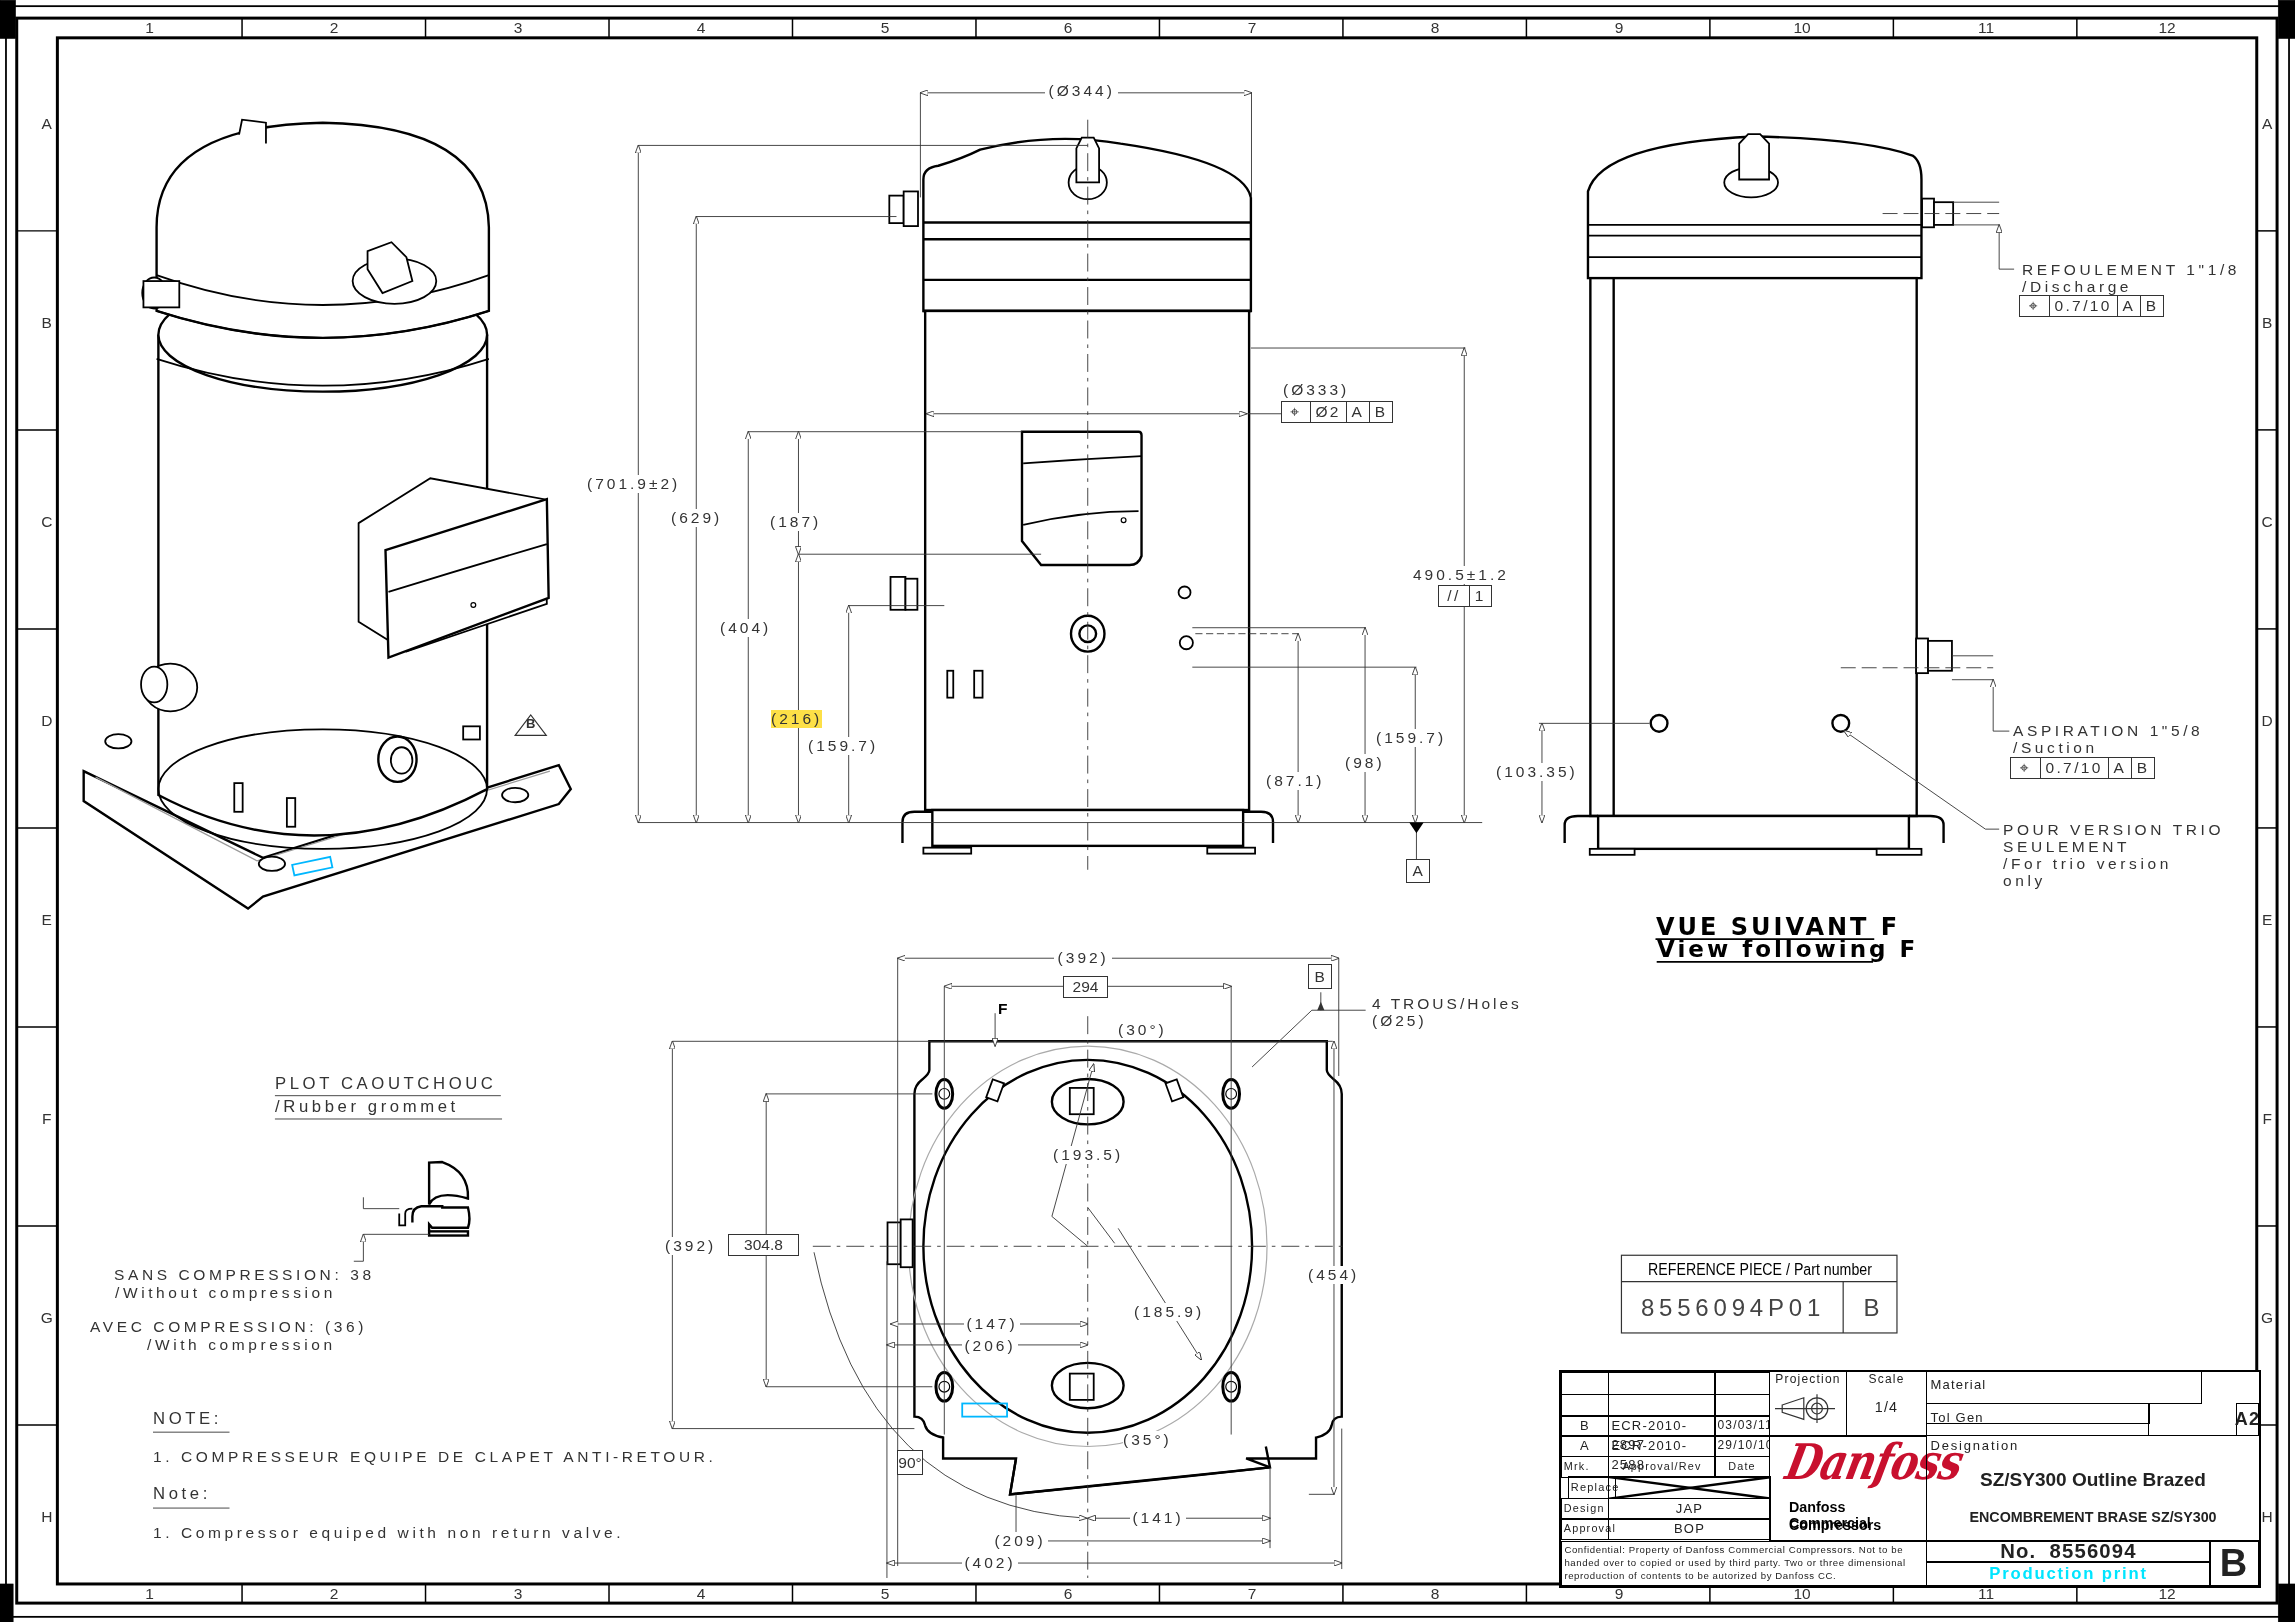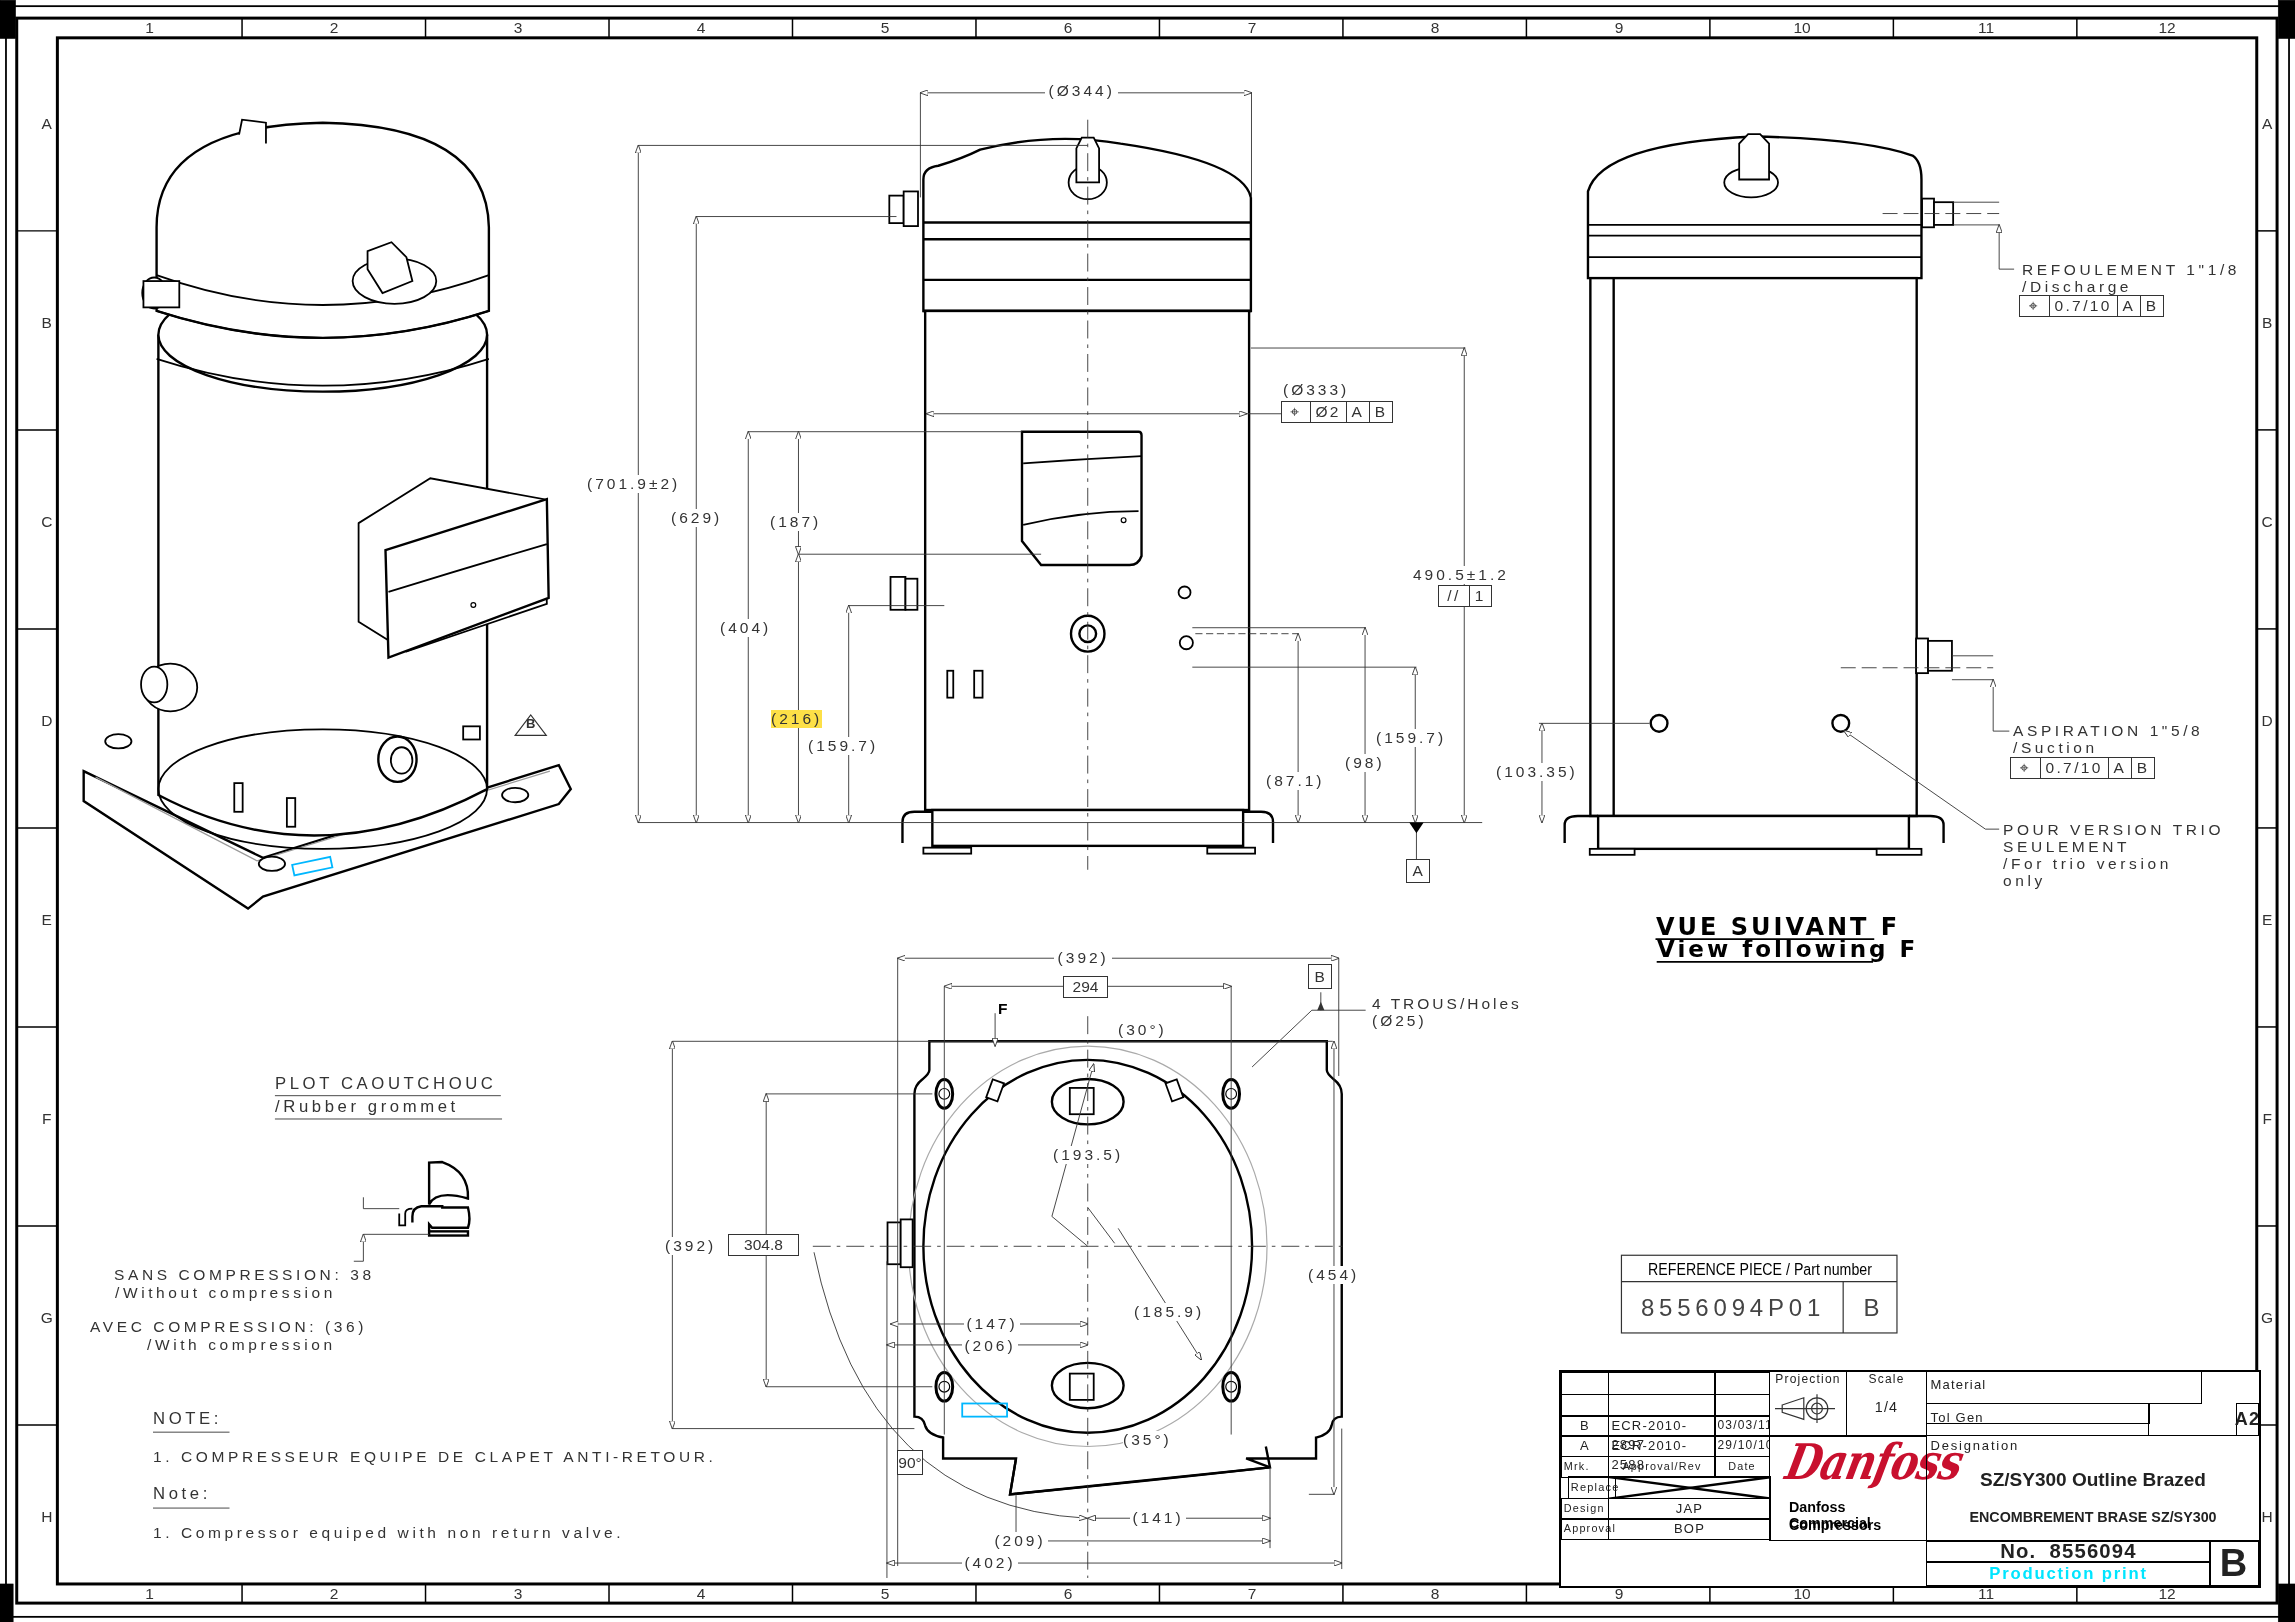--- a/index.html
+++ b/index.html
@@ -534,20 +534,21 @@
   <div class="cell" style="left:365px;top:-1.2px;width:276px;height:33px;padding:4.8px 3.6px;font-size:13px;">Material</div>
   <div class="cell" style="left:365px;top:31px;width:224px;height:21px;padding:6px 3.6px;font-size:13px;">Tol Gen</div>
   <div class="cell heavy" style="left:587px;top:31px;width:16.7px;height:33px;border-right:none;"></div>
   <div class="cell heavy" style="left:675px;top:31px;width:23px;height:33px;display:flex;align-items:center;justify-content:center;font-size:18px;">A2</div>
   <div class="cell" style="left:365px;top:63px;width:334px;height:106px;">
     <div style="position:absolute;left:3.6px;top:2.4px;font-size:13px;letter-spacing:1.8px;">Designation</div>
     <div class="heavy" style="position:absolute;left:0;width:100%;top:33px;text-align:center;font-size:19px;">SZ/SY300 Outline Brazed</div>
     <div class="heavy" style="position:absolute;left:0;width:100%;top:73px;text-align:center;font-size:14.3px;">ENCOMBREMENT BRASE SZ/SY300</div>
   </div>
 
+  <div class="cell" style="left:0;top:169px;width:366px;height:45px;font-size:9.6px;line-height:13px;padding:1.2px 2.4px;letter-spacing:0.6px;">Confidential: Property of Danfoss Commercial Compressors. Not to be handed over to copied or used by third party. Two or three dimensional reproduction of contents to be autorized by Danfoss CC.</div>
 
   <div class="cell heavy" style="left:365px;top:169px;width:285px;height:21.5px;display:flex;align-items:center;justify-content:center;gap:13px;font-size:20.3px;">
     <span>No.</span>
     <span>8556094</span>
   </div>
   <div class="cell heavy" style="left:365px;top:189px;width:285px;height:25px;display:flex;align-items:center;justify-content:center;font-size:16.7px;color:#00e5ff;letter-spacing:1.8px;">Production print</div>
   <div class="cell heavy" style="left:648px;top:169px;width:50px;height:45px;display:flex;align-items:center;justify-content:center;font-size:38px;">B</div>
 </div>
 
 

